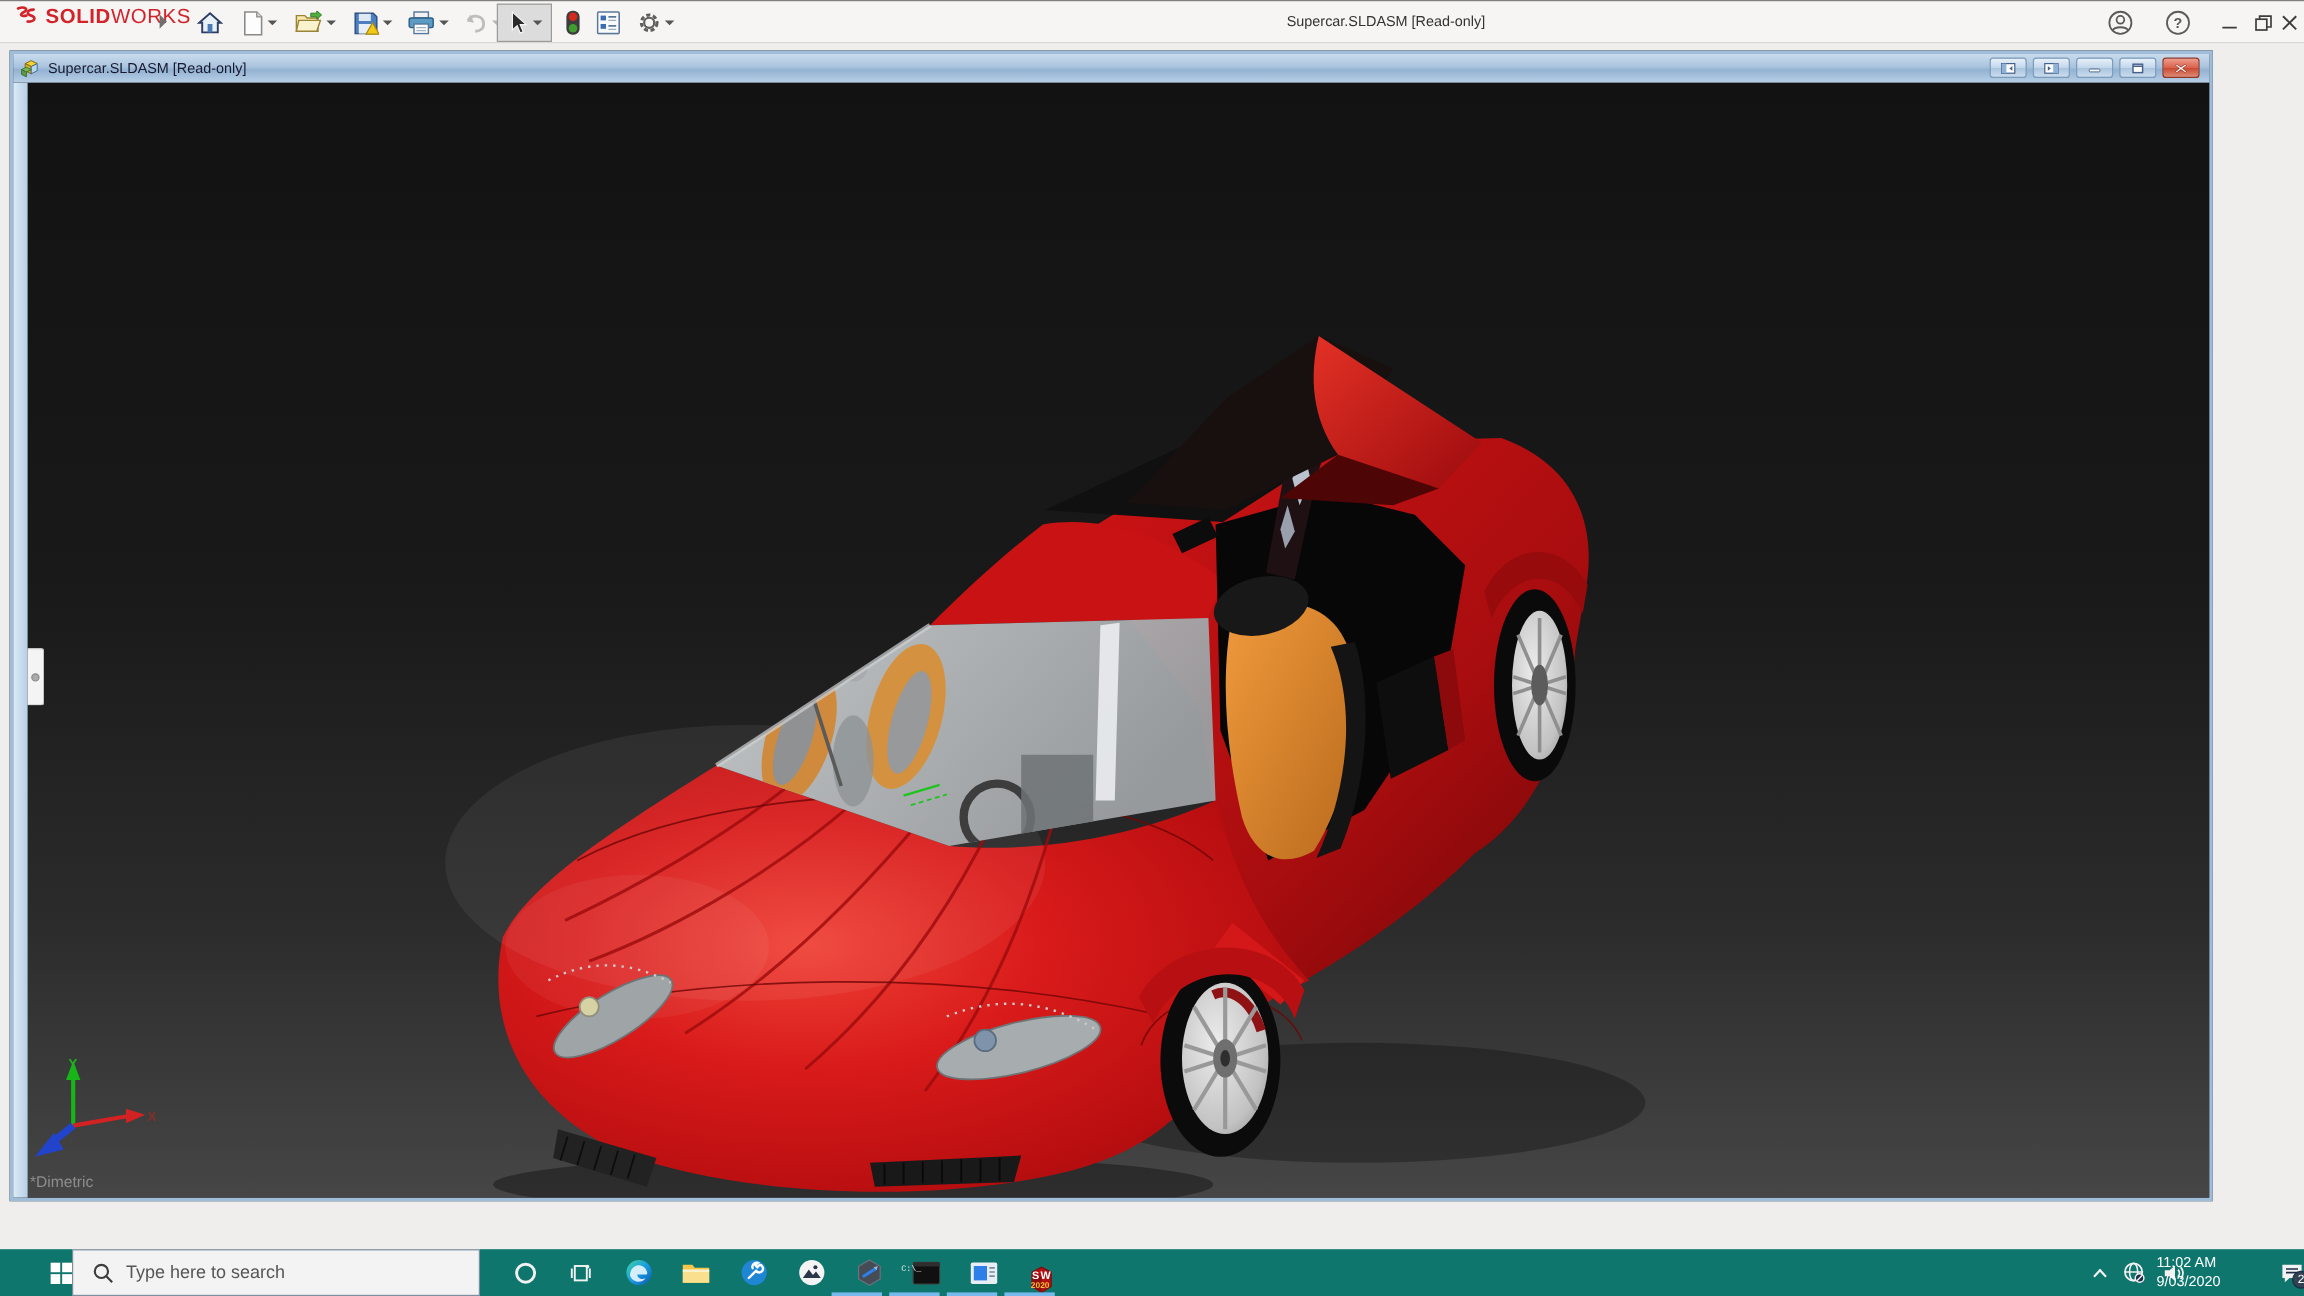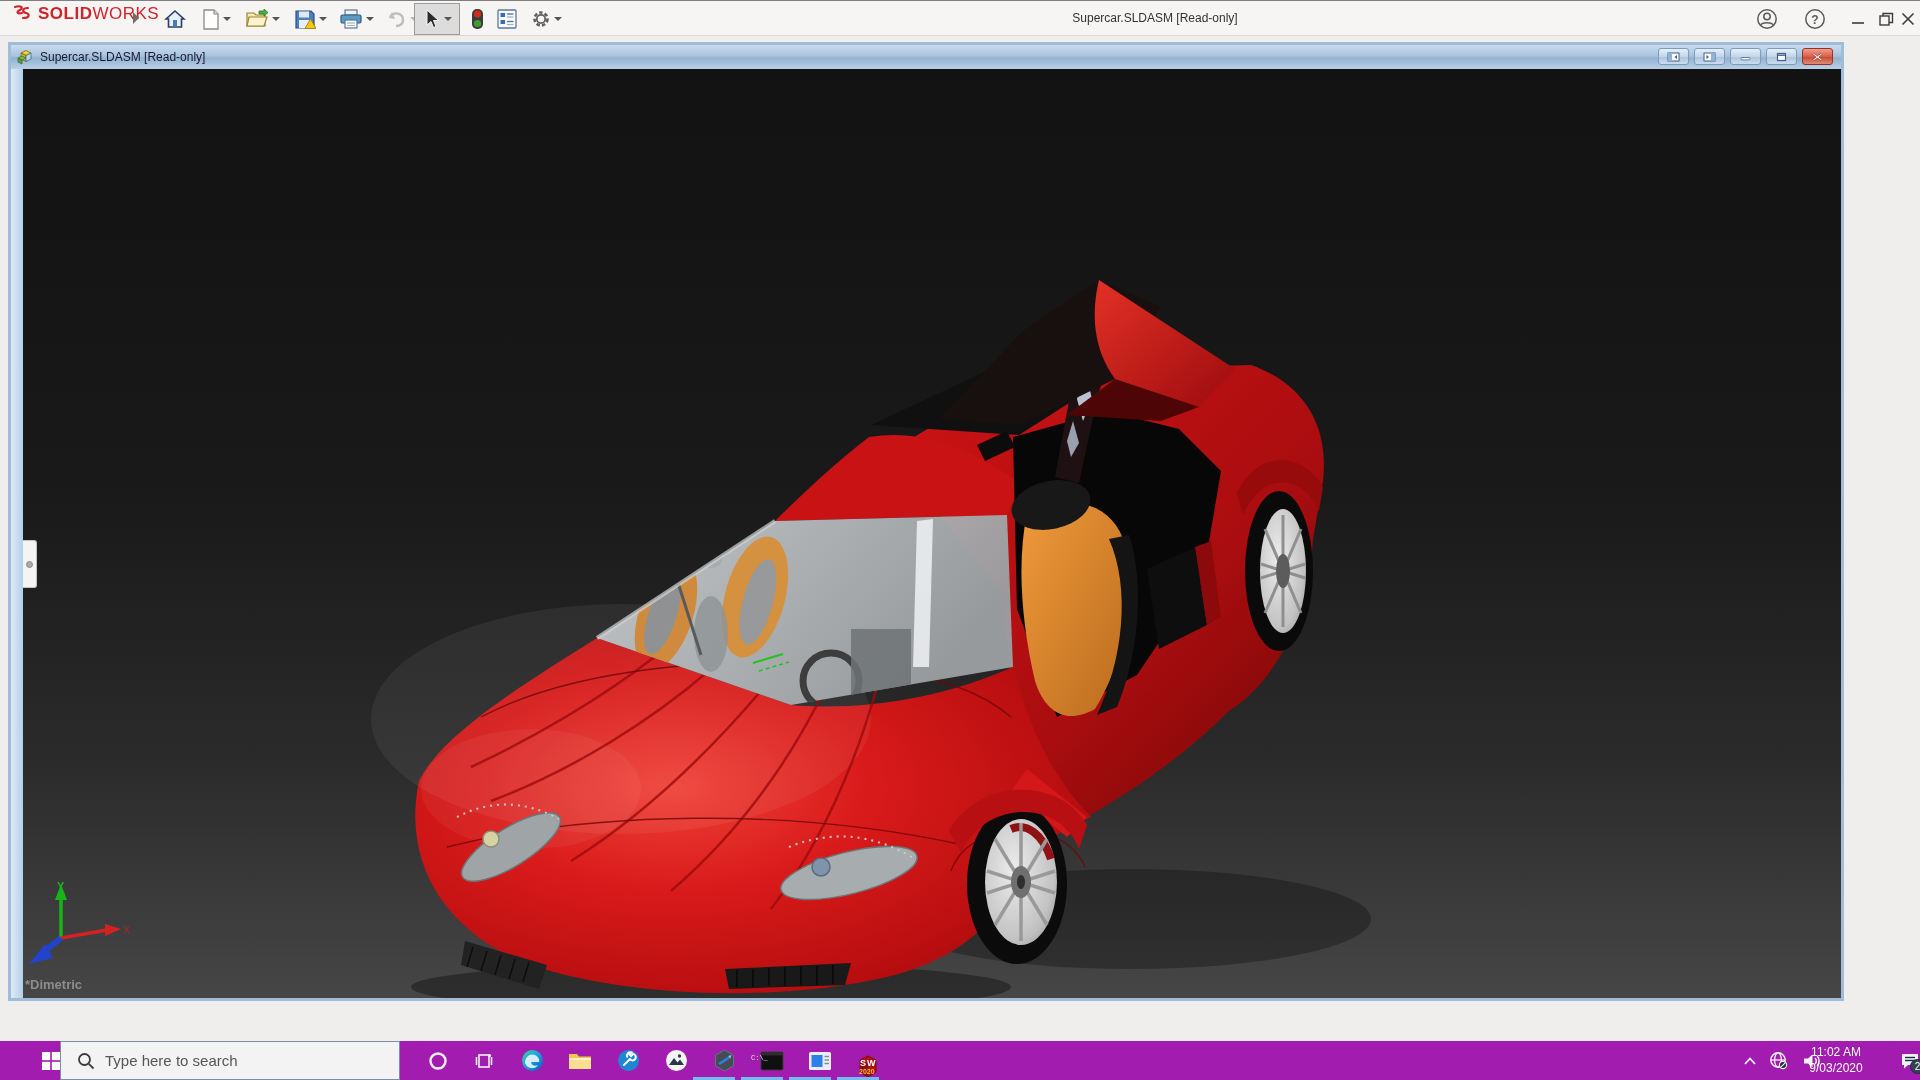--- a/index.html
+++ b/index.html
@@ -39,33 +39,33 @@
   .doc-btn.close { background:linear-gradient(180deg,#f09c8c 0%,#d9614a 50%,#c74a31 52%,#e08a74 100%);
     border-color:#933425; }
   .viewport { position:absolute; left:0; top:24px; width:1830px; height:929px;
     background:linear-gradient(180deg,#121212 0%,#191919 45%,#2b2b2b 75%,#464646 100%); overflow:hidden; }
   .left-strip { position:absolute; left:0; top:24px; width:12px; height:929px;
     background:linear-gradient(90deg,#dcebf7,#b6cfe6); }
   .pane-tab { position:absolute; left:12px; top:495px; width:14px; height:48px;
     background:#f4f4f4; border:1px solid #c2c2c2; border-left:none; border-radius:0 3px 3px 0;
     display:flex; align-items:center; justify-content:center; }
   .pane-tab .dot { width:7px; height:7px; border-radius:50%; background:#aaa; border:1px solid #8b8b8b; }
-  .dimetric { position:absolute; left:14px; bottom:6px; font-size:13px; font-weight:700; color:#8d8d8d; }
+  .dimetric { position:absolute; left:14px; bottom:6px; font-size:13px; font-weight:400; color:#8d8d8d; }
   .triad { position:absolute; left:12px; bottom:30px; }
 
   
-  .taskbar { position:absolute; left:0; top:1041px; width:1920px; height:39px; background:#a21caf; }
+  .taskbar { position:absolute; left:0; top:1041px; width:1920px; height:39px; background:#0f766e; }
   .tb-item { position:absolute; top:0; height:39px; display:flex; align-items:center; justify-content:flex-end; }
   .search-box { position:absolute; left:60px; top:0; width:340px; height:39px; background:#f3f3f3;
     border:1px solid #7e8ea0; display:flex; align-items:center; }
   .search-box input { border:none; outline:none; background:transparent; font-size:15px;
     color:#3c3c3c; width:260px; font-family:"Liberation Sans",sans-serif; }
   .search-box input::placeholder { color:#565656; }
   .run-bar { position:absolute; bottom:0; left:3px; width:42px; height:3px; background:#76b9ed; }
-  .tray-clock { position:absolute; right:45px; top:3px; width:78px; text-align:center;
+  .tray-clock { position:absolute; right:45px; top:3px; width:78px; text-align:left;
     color:#fff; font-size:12px; line-height:16px; }
   .badge { position:absolute; right:-5px; bottom:-4px; width:15px; height:15px; border-radius:50%;
     background:#314252; color:#fff; font-size:10px; display:flex; align-items:center;
     justify-content:center; border:1px solid #1b2a45; }
   svg { display:block; }
 </style>
 </head>
 <body>
 
 <div class="titlebar">

